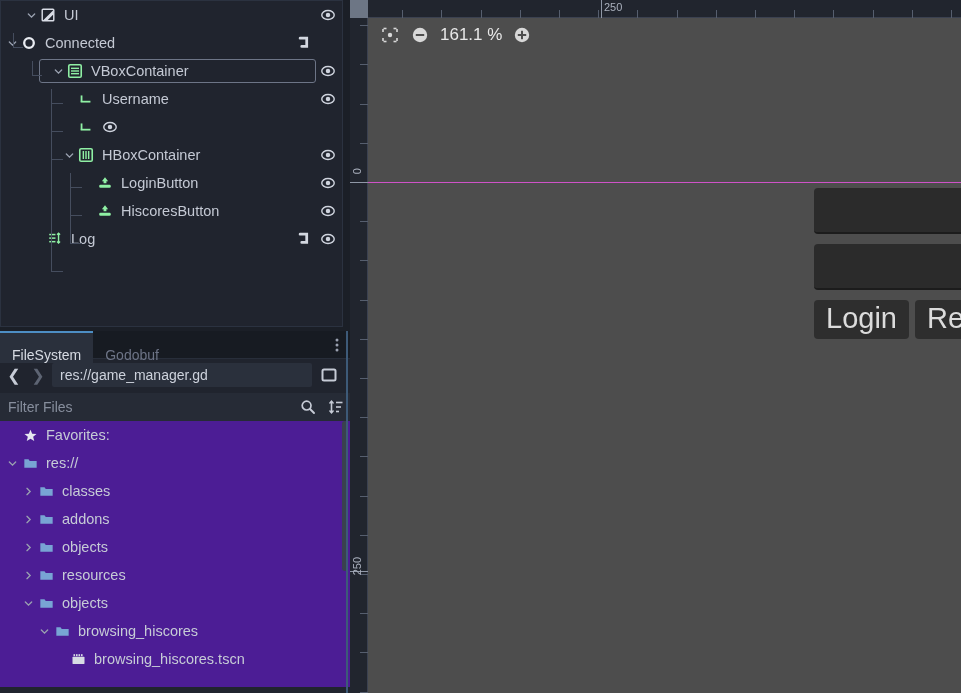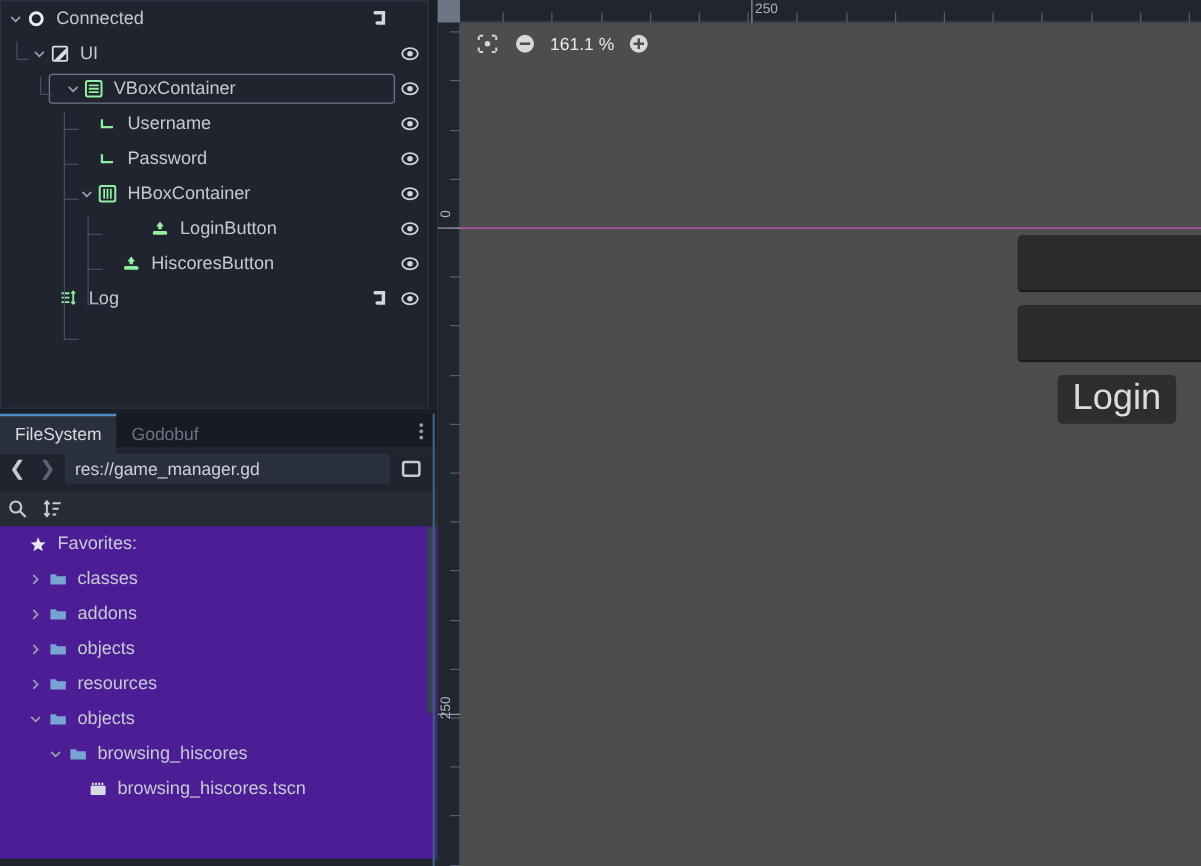--- a/index.html
+++ b/index.html
@@ -66,21 +66,21 @@
   #fs-dock {
     position: absolute; left: 0; top: 331px; width: 350px; height: 362px;
     background: #20242e;
   }
   #fs-tabs {
     display: flex; height: 28px; background: #171b22;
     border-bottom: 1px solid #282e3a;
     position: relative;
   }
   .fs-tab {
-    display: flex; align-items: center;
+    display: flex; 
     padding: 16px 12px; font-size: 14px; color: #6d7486;
     height: 18px; position: relative;
   }
   .fs-tab.active {
     background: #2a303c; color: #d7dbe3;
   }
   .fs-tab.active::before {
     content: ""; position: absolute; left: 0; right: 0; top: 0; height: 2px;
     background: #4d8ec4;
   }
@@ -176,21 +176,21 @@
     writing-mode: vertical-rl; transform: rotate(180deg);
     font-family: "Liberation Sans", sans-serif;
   }
 
   #zoom-bar {
     position: absolute; left: 18px; top: 18px; height: 34px;
     display: flex; align-items: center; gap: 10px; padding-left: 12px;
     z-index: 6;
   }
   .zbtn { display: flex; align-items: center; justify-content: center; width: 20px; height: 20px; }
-  #zoom-value { color: #e8e8e8; font-size: 14px; min-width: 48px; text-align: center; }
+  #zoom-value { color: #e8e8e8; font-size: 17px; min-width: 48px; text-align: center; }
 
   
   #origin-line-h {
     position: absolute; left: 18px; right: 0; top: 182px; height: 1px;
     background: #cf52c8; z-index: 2;
   }
 
   
   #game-preview {
     position: absolute; left: 464px; top: 188px; width: 484px;
@@ -201,73 +201,72 @@
     border-bottom: 2px solid #1c1c1c;
     margin-bottom: 10px;
   }
   #g-buttons { display: flex; gap: 6px; }
   .g-btn {
     background: #2e2e2e; border-radius: 4px;
     color: #dcdcdc; font-size: 29px;
     padding: 4px 12px 6px 12px;
     display: flex; align-items: center; justify-content: center;
     line-height: 1;
-    margin-left: 32px;
   }
 </style>
 </head>
 <body>
 
 <div id="app">
 
   <div id="left-col">
 
     <div id="scene-dock">
       <div id="scene-rows">
+          <div class="tree-row" style="padding-left:23px">
+            <span class="twisty">
+              <svg width="9" height="9" viewBox="0 0 10 10">
+                <polyline points="1.5,3.3 5,6.8 8.5,3.3" fill="none" stroke="#9aa1b0" stroke-width="1.5" stroke-linecap="round"></polyline>
+              </svg>
+            </span>
+            <span class="nicon">
+              <svg width="16" height="16" viewBox="0 0 18 18">
+                <rect x="2.5" y="2.5" width="13" height="13" rx="1" fill="none" stroke="#d9dde6" stroke-width="1.6"></rect>
+                <path d="M3.3 15.2 L15.2 3.3 L15.2 8.2 L8.2 15.2 Z" fill="#d9dde6"></path>
+              </svg>
+            </span>
+            <span class="nlabel">UI</span>
+            <span class="rowicons">
+              <span style="display:flex;align-items:center;">
+                <svg width="16" height="16" viewBox="0 0 18 18">
+                  <ellipse cx="9" cy="9" rx="7" ry="5" fill="none" stroke="#cfd4de" stroke-width="1.6"></ellipse>
+                  <circle cx="9" cy="9" r="2.5" fill="#cfd4de"></circle>
+                </svg>
+              </span>
+            </span>
+          </div>
           <div class="tree-row" style="padding-left:4px">
             <span class="twisty">
               <svg width="9" height="9" viewBox="0 0 10 10">
                 <polyline points="1.5,3.3 5,6.8 8.5,3.3" fill="none" stroke="#9aa1b0" stroke-width="1.5" stroke-linecap="round"></polyline>
               </svg>
             </span>
             <span class="nicon">
               <svg width="16" height="16" viewBox="0 0 18 18">
                 <circle cx="9" cy="9" r="5.4" fill="none" stroke="#e9ecf2" stroke-width="2.6"></circle>
               </svg>
             </span>
             <span class="nlabel">Connected</span>
             <span class="rowicons">
               <span style="display:flex;align-items:center;">
                 <svg width="16" height="16" viewBox="0 0 18 18">
                   <path d="M5 2 L13.6 2 L13.6 14.4 L6.5 14.4 A1.6 1.6 0 0 1 6.5 11.2 L10.5 11.2 L10.5 5.2 L4.4 5.2 A1.6 1.6 0 0 1 5 2 Z" fill="#d3d7e0"></path>
                 </svg>
               </span>
               <span style="width:16px;display:inline-block"></span>
-            </span>
-          </div>
-          <div class="tree-row" style="padding-left:23px">
-            <span class="twisty">
-              <svg width="9" height="9" viewBox="0 0 10 10">
-                <polyline points="1.5,3.3 5,6.8 8.5,3.3" fill="none" stroke="#9aa1b0" stroke-width="1.5" stroke-linecap="round"></polyline>
-              </svg>
-            </span>
-            <span class="nicon">
-              <svg width="16" height="16" viewBox="0 0 18 18">
-                <rect x="2.5" y="2.5" width="13" height="13" rx="1" fill="none" stroke="#d9dde6" stroke-width="1.6"></rect>
-                <path d="M3.3 15.2 L15.2 3.3 L15.2 8.2 L8.2 15.2 Z" fill="#d9dde6"></path>
-              </svg>
-            </span>
-            <span class="nlabel">UI</span>
-            <span class="rowicons">
-              <span style="display:flex;align-items:center;">
-                <svg width="16" height="16" viewBox="0 0 18 18">
-                  <ellipse cx="9" cy="9" rx="7" ry="5" fill="none" stroke="#cfd4de" stroke-width="1.6"></ellipse>
-                  <circle cx="9" cy="9" r="2.5" fill="#cfd4de"></circle>
-                </svg>
-              </span>
             </span>
           </div>
           <div class="tree-row" style="padding-left:50px">
             <div class="sel-box"></div>
             <span class="twisty">
               <svg width="9" height="9" viewBox="0 0 10 10">
                 <polyline points="1.5,3.3 5,6.8 8.5,3.3" fill="none" stroke="#9aa1b0" stroke-width="1.5" stroke-linecap="round"></polyline>
               </svg>
             </span>
             <span class="nicon">
@@ -307,21 +306,20 @@
             </span>
           </div>
           <div class="tree-row" style="padding-left:61px">
             <span class="twisty"></span>
             <span class="nicon">
               <svg width="16" height="16" viewBox="0 0 18 18">
                 <line x1="4" y1="5" x2="4" y2="12" stroke="#8ff0a4" stroke-width="2"></line>
                 <line x1="3" y1="12" x2="14" y2="12" stroke="#8ff0a4" stroke-width="2"></line>
               </svg>
             </span>
-            <span class="nlabel">Password</span>
             <span class="rowicons">
               <span style="display:flex;align-items:center;">
                 <svg width="16" height="16" viewBox="0 0 18 18">
                   <ellipse cx="9" cy="9" rx="7" ry="5" fill="none" stroke="#cfd4de" stroke-width="1.6"></ellipse>
                   <circle cx="9" cy="9" r="2.5" fill="#cfd4de"></circle>
                 </svg>
               </span>
             </span>
           </div>
           <div class="tree-row" style="padding-left:61px">
@@ -341,21 +339,21 @@
             <span class="nlabel">HBoxContainer</span>
             <span class="rowicons">
               <span style="display:flex;align-items:center;">
                 <svg width="16" height="16" viewBox="0 0 18 18">
                   <ellipse cx="9" cy="9" rx="7" ry="5" fill="none" stroke="#cfd4de" stroke-width="1.6"></ellipse>
                   <circle cx="9" cy="9" r="2.5" fill="#cfd4de"></circle>
                 </svg>
               </span>
             </span>
           </div>
-          <div class="tree-row" style="padding-left:103px">
+          <div class="tree-row" style="padding-left:80px">
             <span class="twisty"></span>
             <span class="nicon">
               <svg width="16" height="16" viewBox="0 0 18 18">
                 <path d="M9 2.5 L12.5 7 L10.6 7 L10.6 9.4 L7.4 9.4 L7.4 7 L5.5 7 Z" fill="#8ff0a4"></path>
                 <rect x="2.5" y="11" width="13" height="3.4" rx="1.4" fill="#8ff0a4"></rect>
               </svg>
             </span>
             <span class="nlabel">LoginButton</span>
             <span class="rowicons">
               <span style="display:flex;align-items:center;">
@@ -452,20 +450,21 @@
           <span>res://game_manager.gd</span>
         </div>
         <div id="fs-split-btn">
           <svg width="18" height="18" viewBox="0 0 18 18">
               <rect x="2.5" y="3.5" width="13" height="11" rx="1.5" fill="none" stroke="#c6cbd6" stroke-width="2"></rect>
             </svg>
         </div>
       </div>
 
       <div id="fs-filter">
+        <div id="fs-filter-input">Filter Files</div>
         <div style="width:28px;flex:0 0 28px;display:flex;align-items:center;justify-content:center;">
           <svg width="16" height="16" viewBox="0 0 16 16">
               <circle cx="6.6" cy="6.6" r="4.4" fill="none" stroke="#c6cbd6" stroke-width="1.7"></circle>
               <line x1="10" y1="10" x2="14" y2="14" stroke="#c6cbd6" stroke-width="1.9" stroke-linecap="round"></line>
             </svg>
         </div>
         <div id="fs-sort-btn">
           <svg width="16" height="16" viewBox="0 0 16 16">
             <line x1="3.5" y1="2.5" x2="3.5" y2="13.5" stroke="#c6cbd6" stroke-width="1.6"></line>
             <polyline points="1.5,4.5 3.5,2 5.5,4.5" fill="none" stroke="#c6cbd6" stroke-width="1.4"></polyline>
@@ -480,20 +479,33 @@
       <div id="fs-tree">
         <div id="fs-rows">
             <div class="fs-row" style="padding-left:4px">
               <span class="twisty"></span>
               <span class="ficon">
                 <svg width="15" height="15" viewBox="0 0 18 18">
                   <path d="M9 2.2 L11 7 L16.2 7.3 L12.2 10.6 L13.5 15.6 L9 12.8 L4.5 15.6 L5.8 10.6 L1.8 7.3 L7 7 Z" fill="#e6e9f0"></path>
                 </svg>
               </span>
               <span>Favorites:</span>
+            </div>
+            <div class="fs-row" style="padding-left:4px">
+              <span class="twisty">
+                <svg width="9" height="9" viewBox="0 0 10 10">
+                  <polyline points="1.5,3.3 5,6.8 8.5,3.3" fill="none" stroke="#9aa1b0" stroke-width="1.5" stroke-linecap="round"></polyline>
+                </svg>
+              </span>
+              <span class="ficon">
+                <svg width="15" height="15" viewBox="0 0 18 18">
+                  <path d="M1.6 4 L6.6 4 L8.1 5.9 L16.4 5.9 L16.4 14 L1.6 14 Z" fill="#78a4d4"></path>
+                </svg>
+              </span>
+              <span>res://</span>
             </div>
             <div class="fs-row" style="padding-left:20px">
               <span class="twisty">
                 <svg width="9" height="9" viewBox="0 0 10 10">
                   <polyline points="3.3,1.5 6.8,5 3.3,8.5" fill="none" stroke="#9aa1b0" stroke-width="1.5" stroke-linecap="round"></polyline>
                 </svg>
               </span>
               <span class="ficon">
                 <svg width="15" height="15" viewBox="0 0 18 18">
                   <path d="M1.6 4 L6.6 4 L8.1 5.9 L16.4 5.9 L16.4 14 L1.6 14 Z" fill="#78a4d4"></path>

